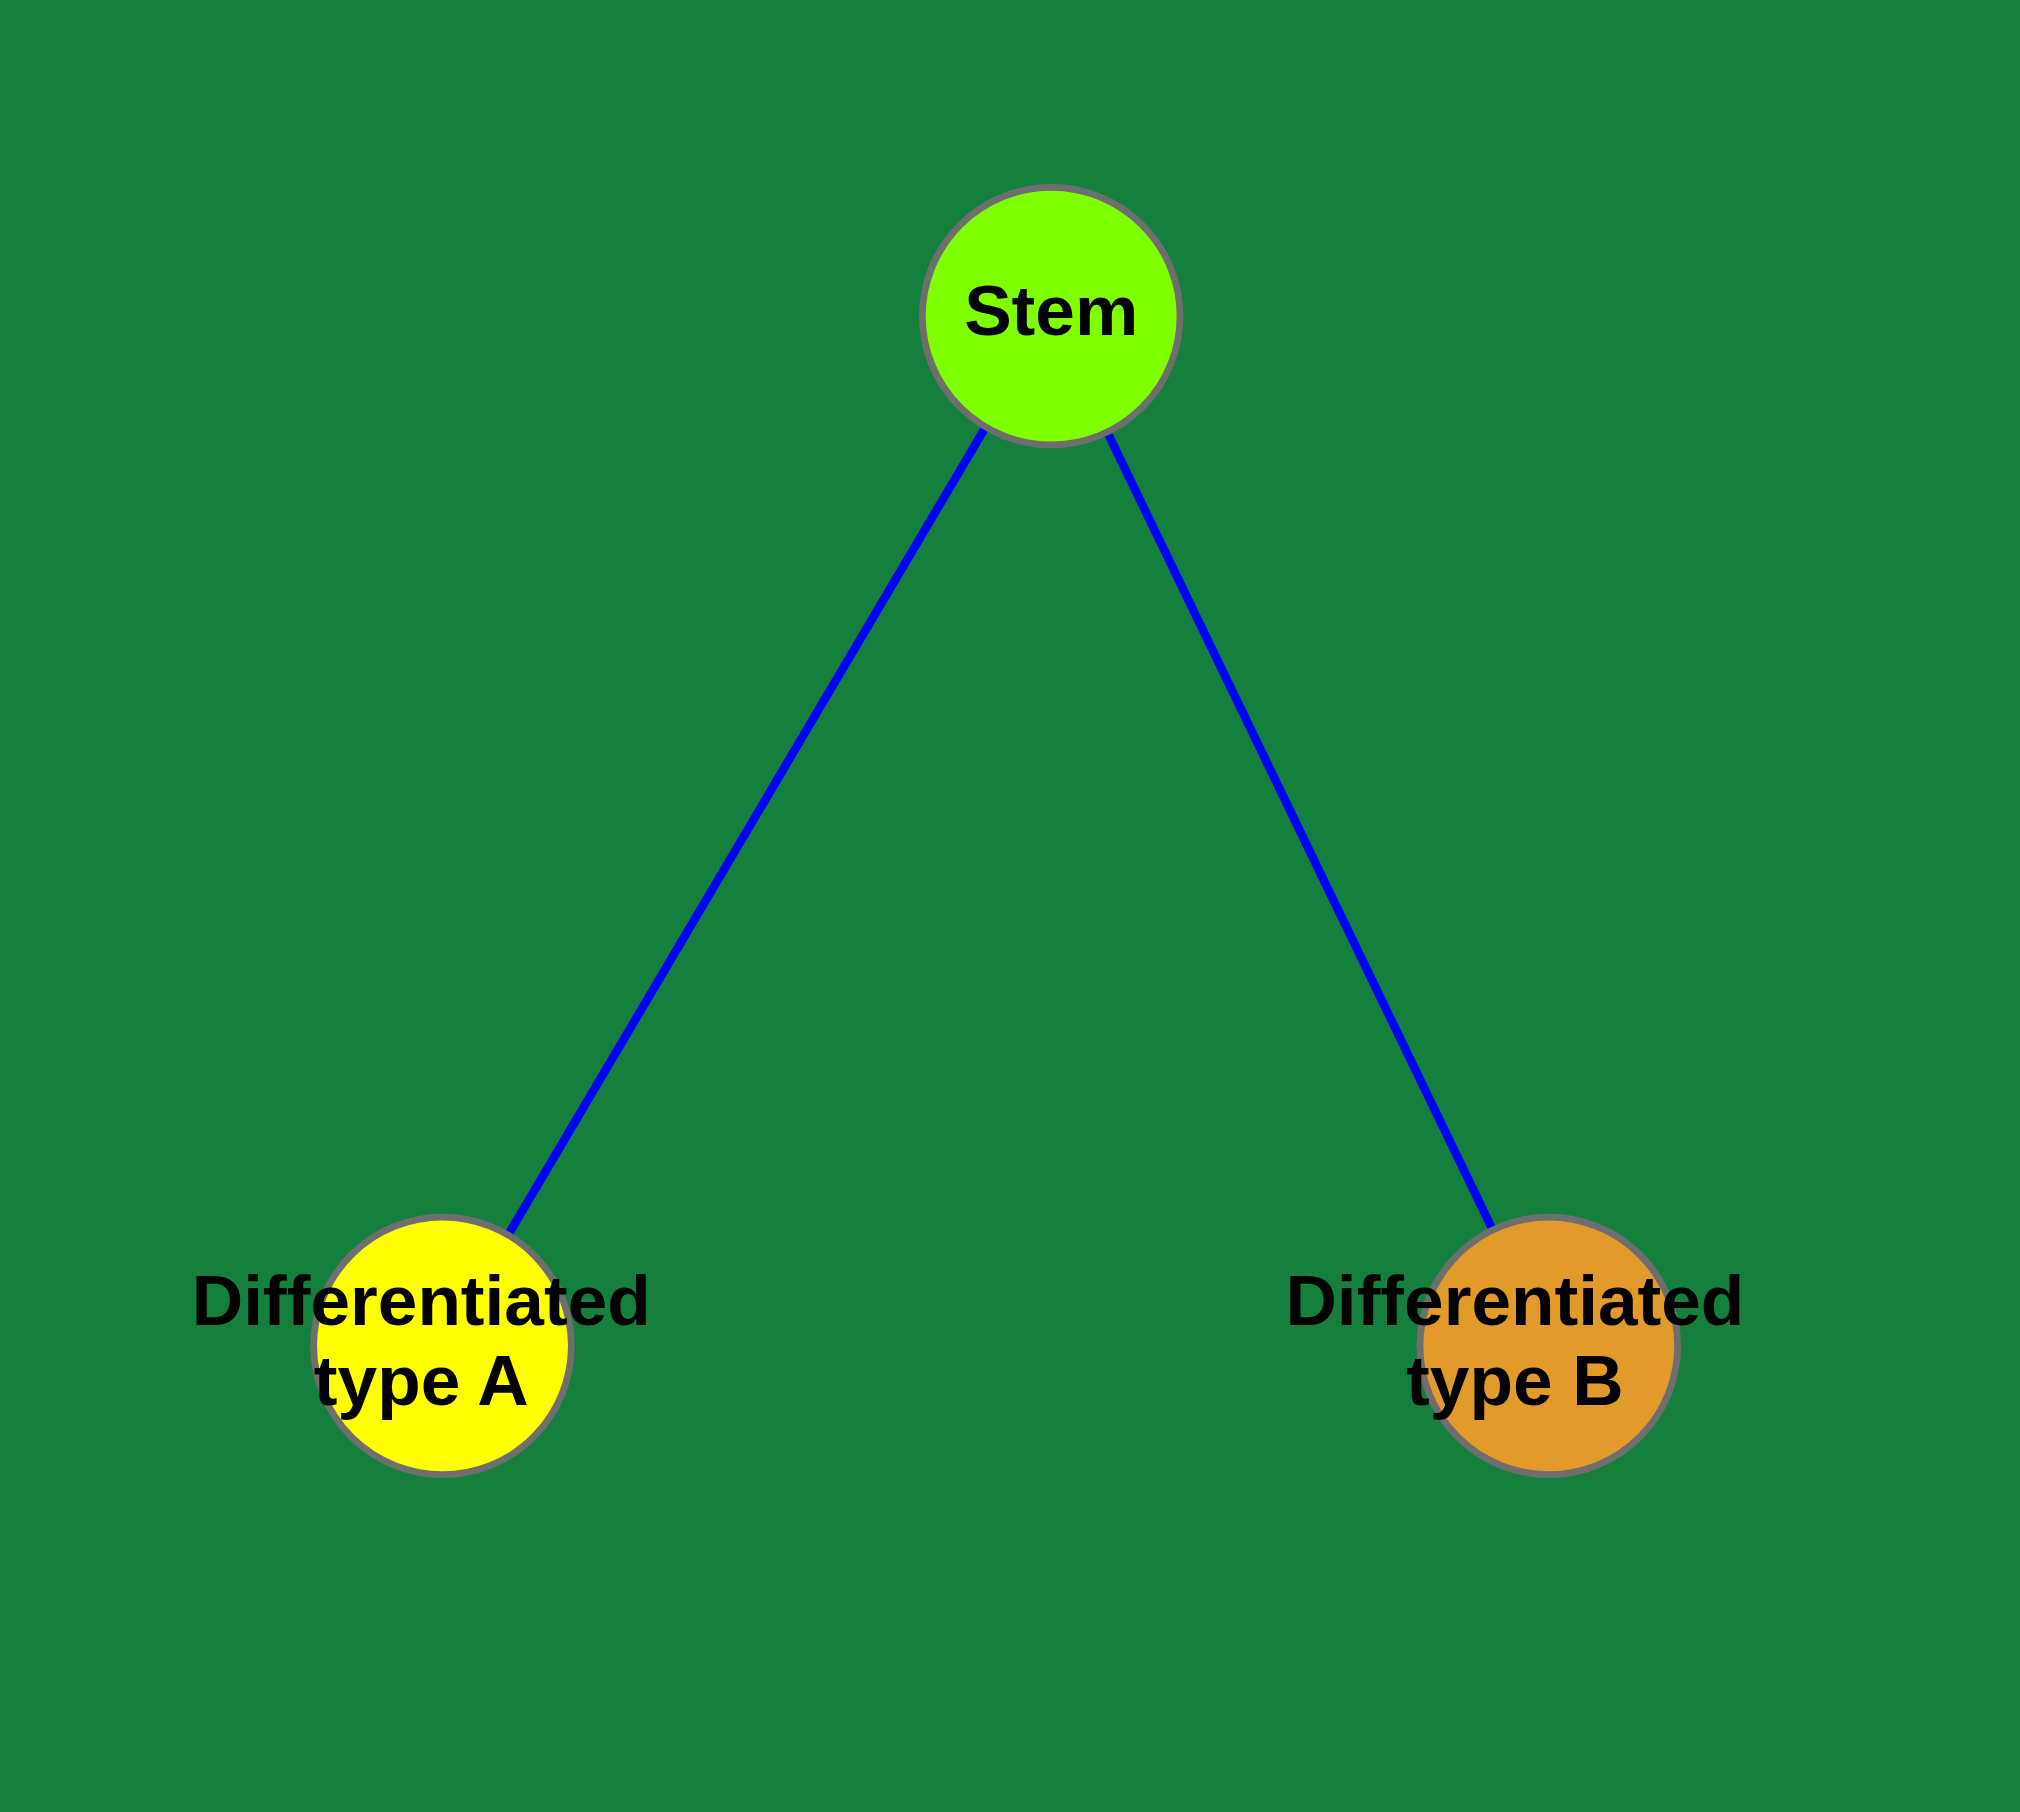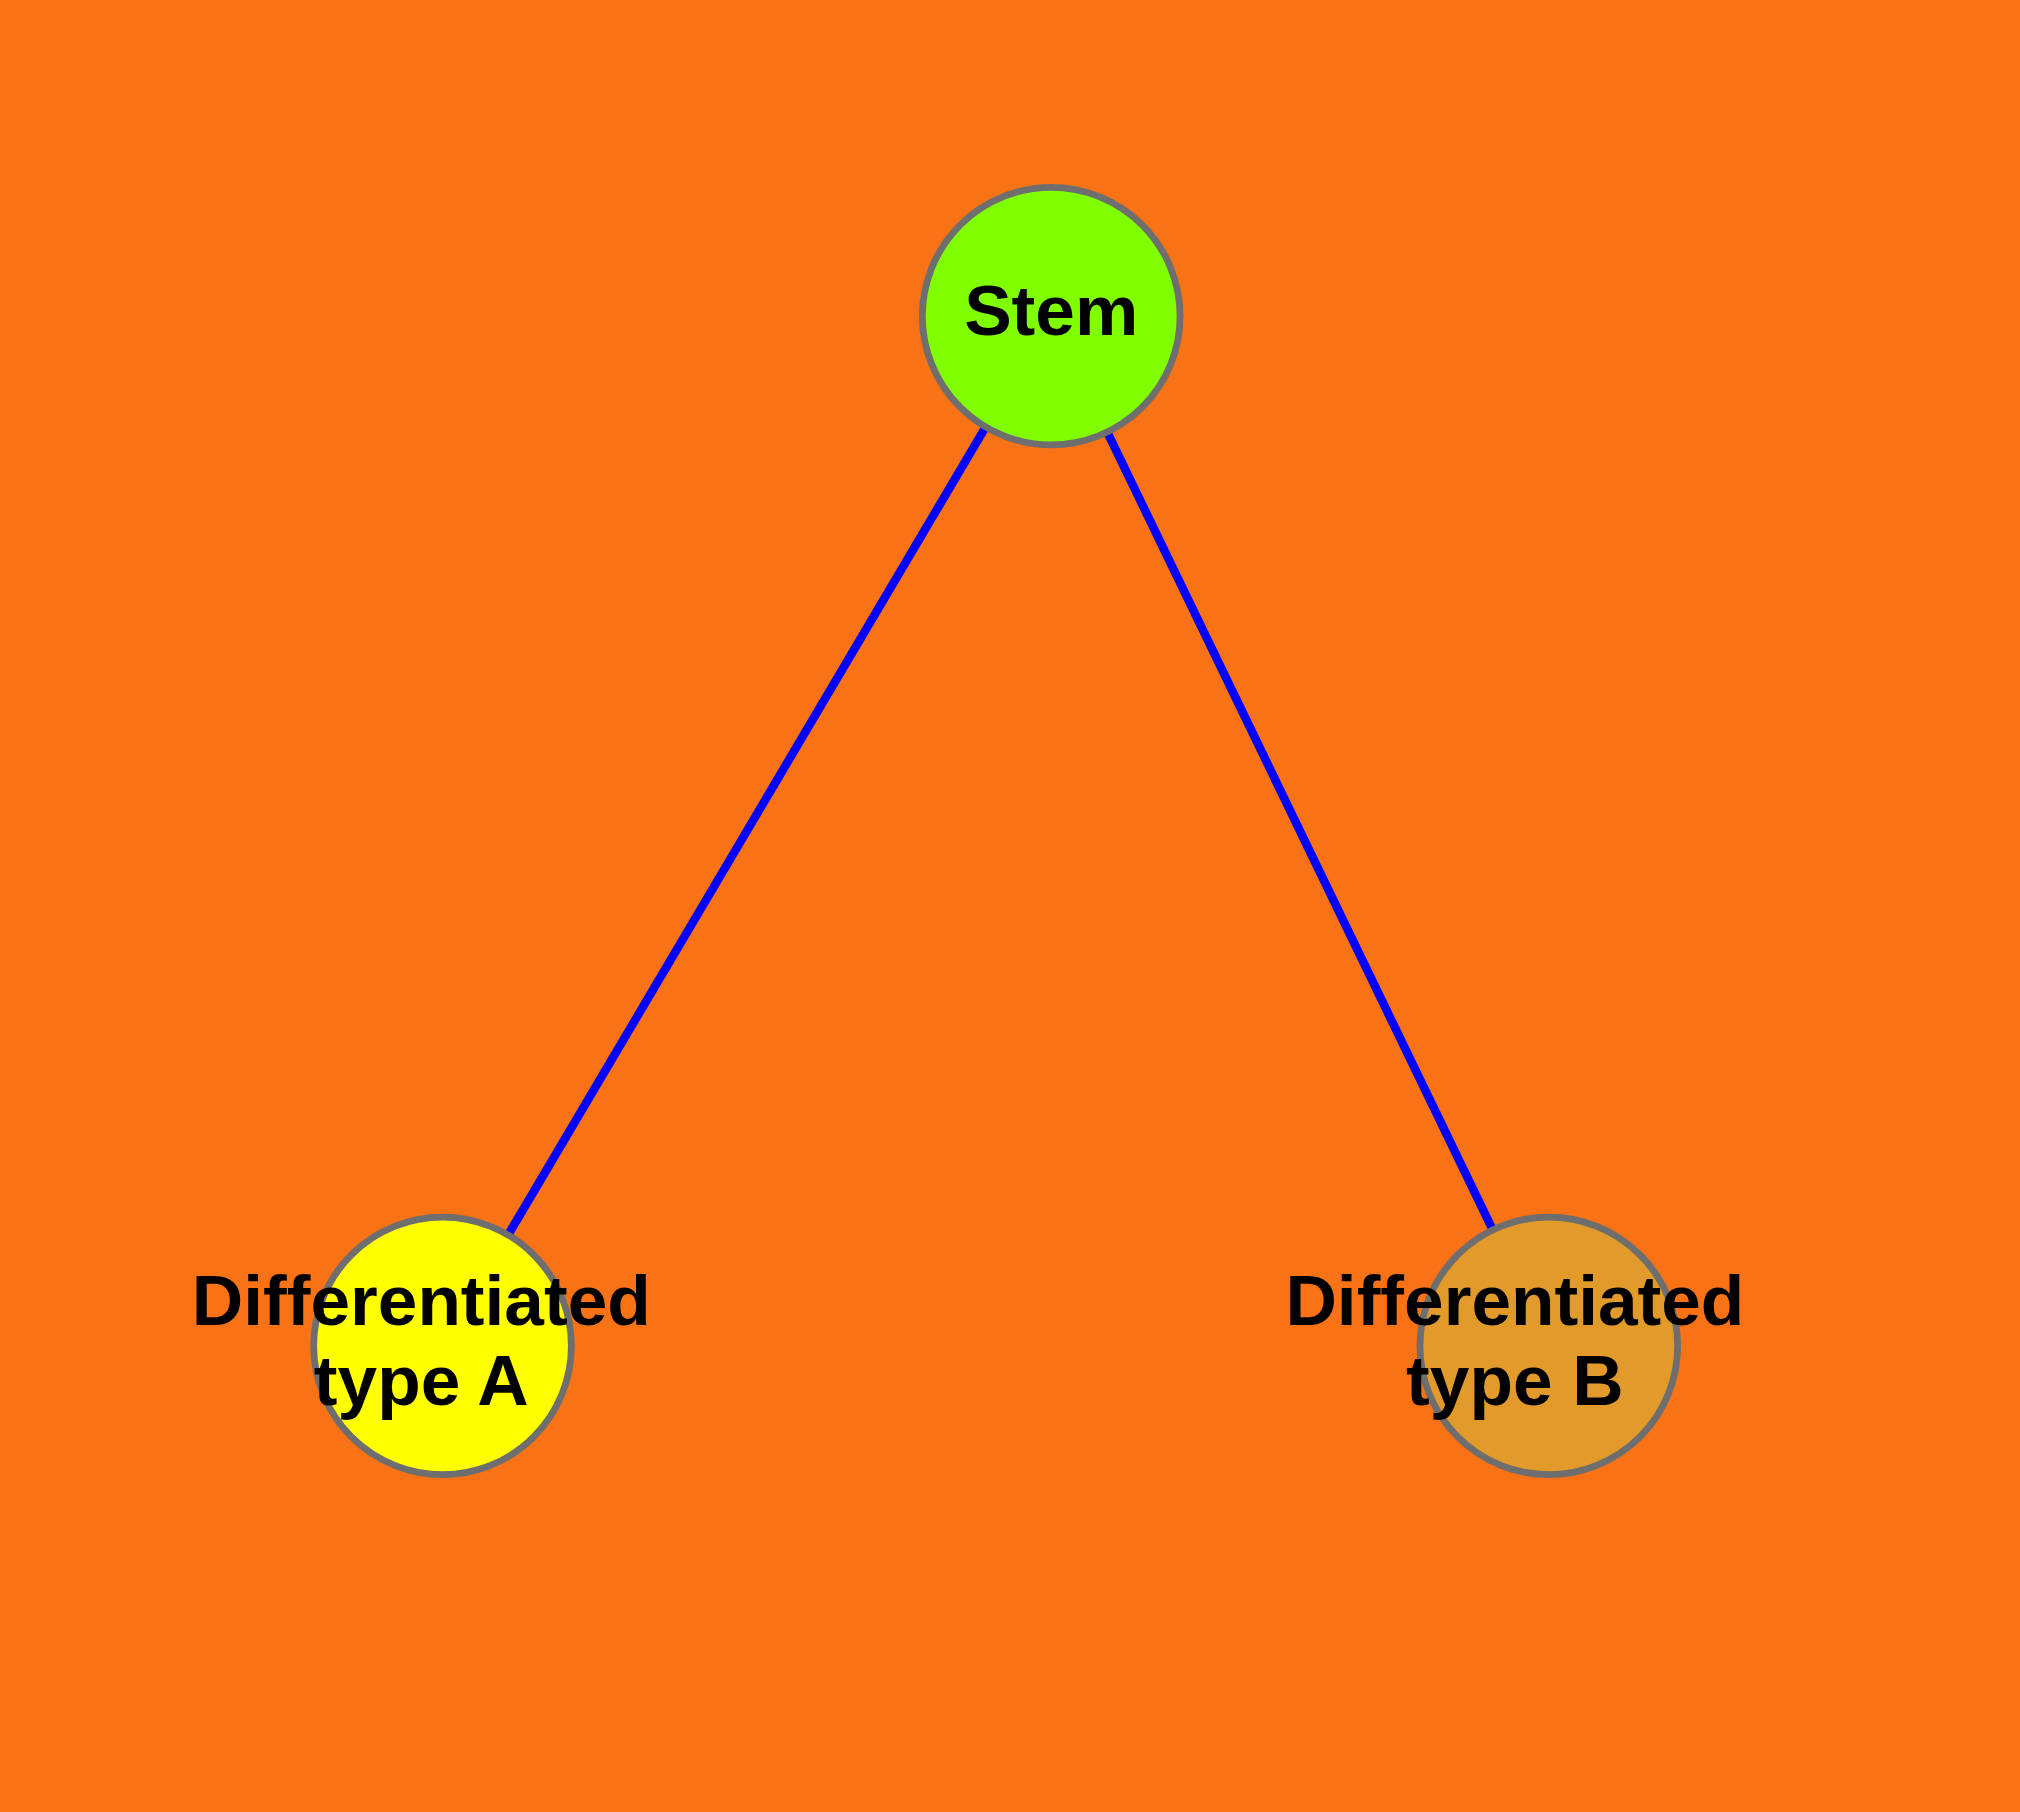--- a/index.html
+++ b/index.html
@@ -27,21 +27,21 @@
     font-family: "Liberation Sans", sans-serif;
     font-weight: bold;
     fill: #000000;
     text-anchor: middle;
     dominant-baseline: middle;
   }
 </style>
 </head>
 <body>
 
-<div id="canvas" style="width: 2021px; height: 1812px; background: #f97316;">
+<div id="canvas" style="width: 2021px; height: 1812px; background: #15803d;">
   <svg id="graph-svg" viewBox="0 0 2384 2138" preserveAspectRatio="none" xmlns="http://www.w3.org/2000/svg" style="width: 2021px; height: 1812px;">
     <g id="edge-layer">
         <line x1="1240" y1="373" x2="522" y2="1588" stroke="#0000ff" stroke-width="10" stroke-linecap="butt"></line>
         <line x1="1240" y1="373" x2="1827" y2="1588" stroke="#0000ff" stroke-width="10" stroke-linecap="butt"></line>
       </g>
     <g id="node-layer">
         <circle cx="1240" cy="373" r="152" fill="#80ff00" stroke="#6e6e6e" stroke-width="8"></circle>
         <circle cx="522" cy="1588" r="152" fill="#ffff00" stroke="#6e6e6e" stroke-width="8"></circle>
         <circle cx="1827" cy="1588" r="152" fill="#e29b2a" stroke="#6e6e6e" stroke-width="8"></circle>
       </g>

